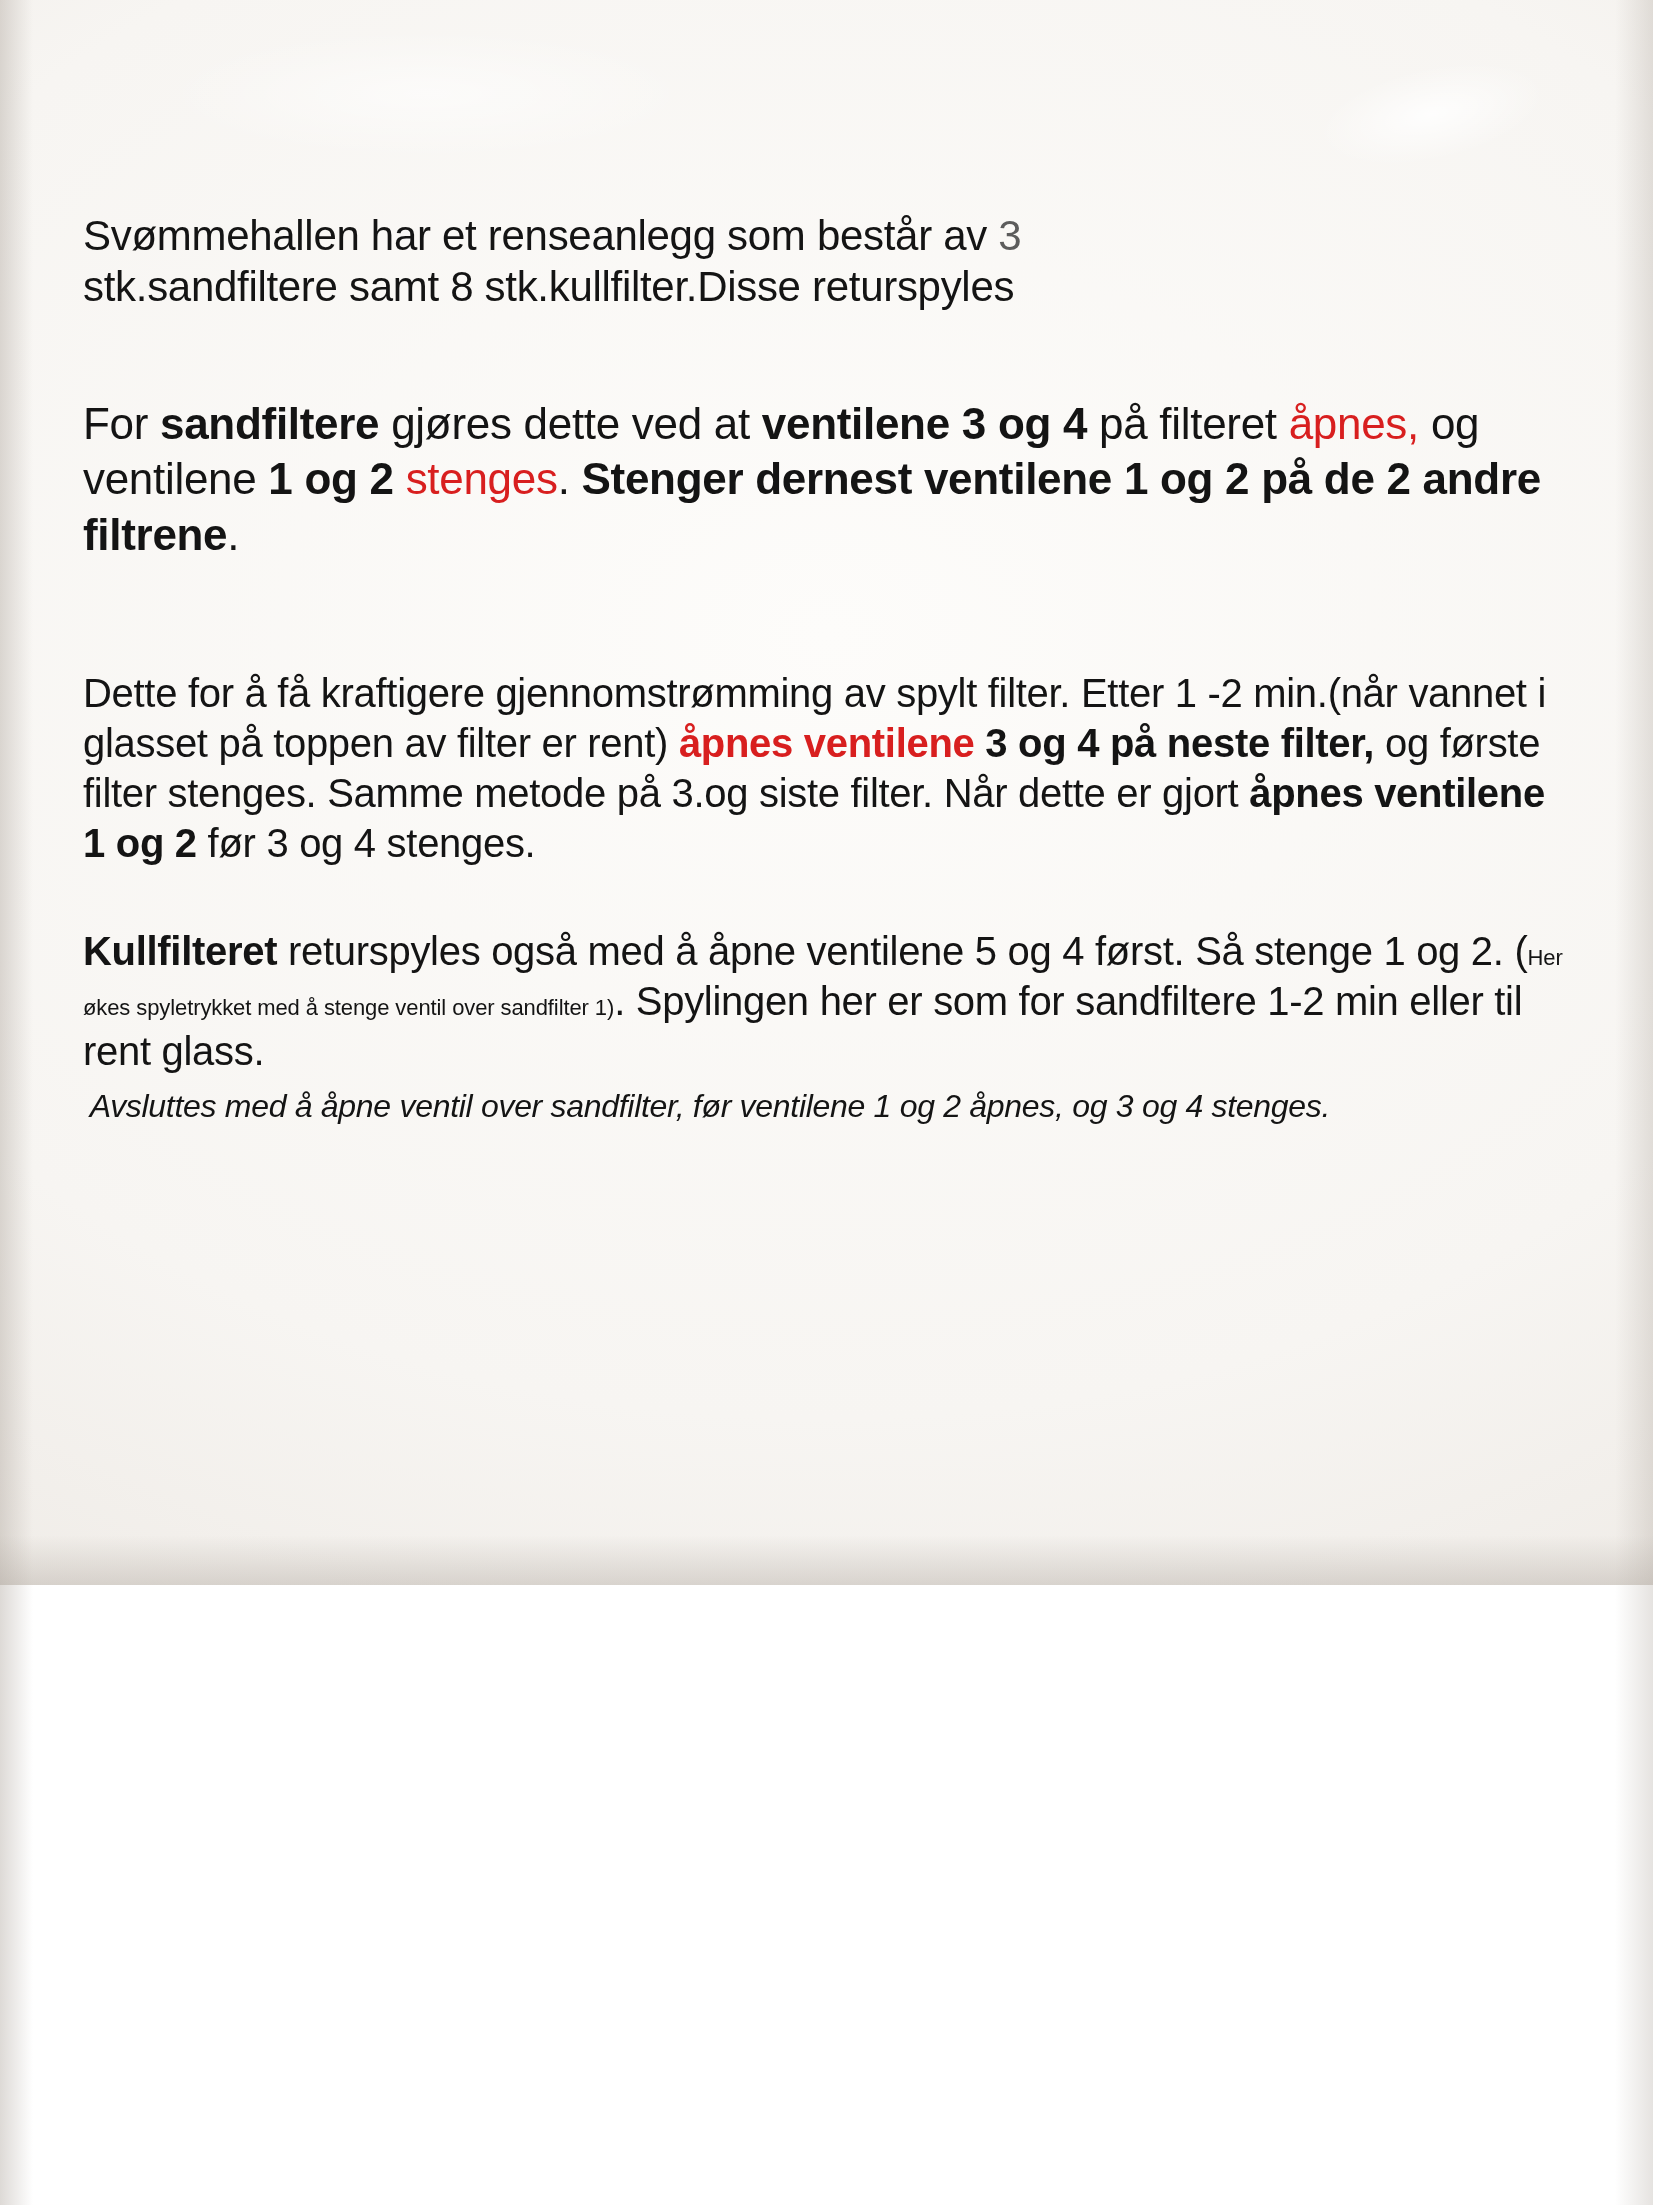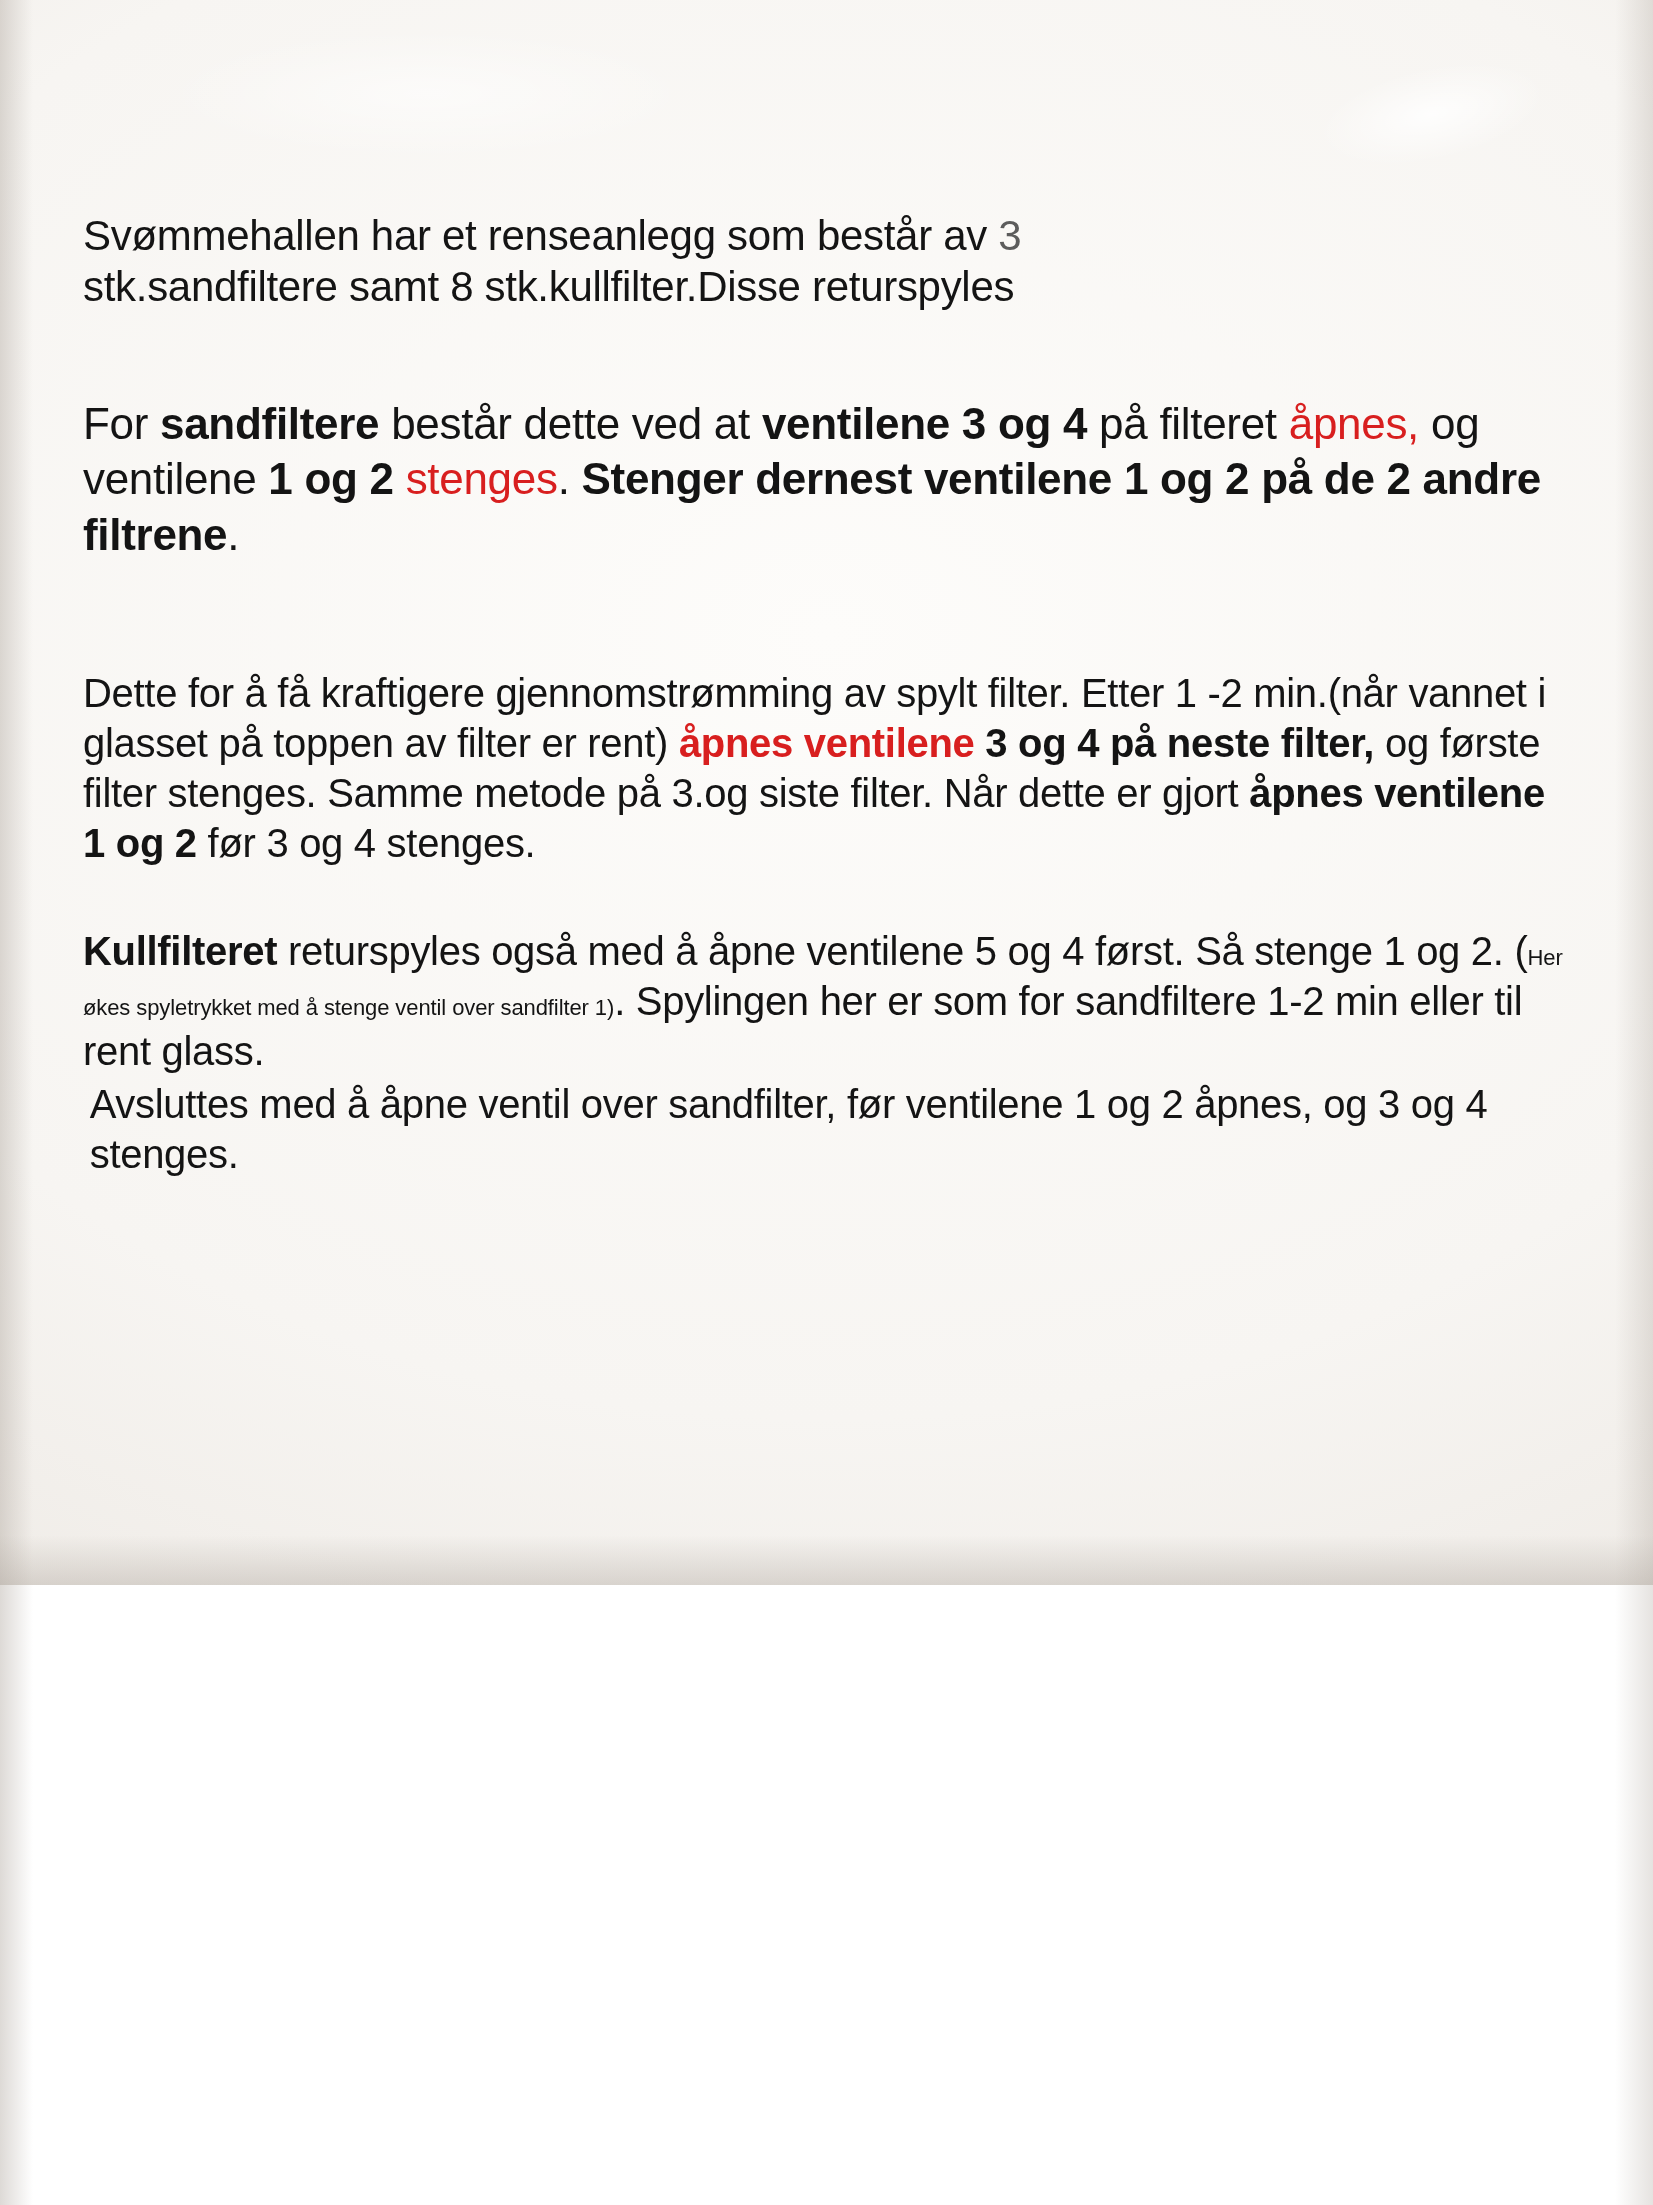--- a/index.html
+++ b/index.html
@@ -78,24 +78,25 @@
     font-size: 40px;
     line-height: 1.25;
     margin-top: 106px;
   }
   .para-kull {
     font-size: 40px;
     line-height: 1.25;
     margin-top: 58px;
   }
   .para-avslutt {
-    font-size: 40px;
+    font-size: 32px;
     line-height: 1.25;
-    margin-top: 3px;
+    margin-top: 10px;
     padding-left: 6.7px;
+    font-style: italic;
   }
   .para-ps {
     font-size: 40px;
     line-height: 1.25;
     margin-top: 3.3px;
     padding-left: 3.3px;
   }
 
   b, .b { font-weight: bold; }
   .red { color: #d81f1f; }
@@ -118,21 +119,21 @@
   <div class="glare edge-shadow-bottom"></div>
 
   <div class="doc-body">
 
     <p class="para para-intro">
       <span>Svømmehallen har et renseanlegg som består av </span><span class="fade">3</span><br>
       <span>stk.sandfiltere samt  8 stk.kullfilter.Disse returspyles</span><br>
     </p>
 
     <p class="para para-sand">
-      <span>For </span><b>sandfiltere</b><span> består dette ved at </span><b>ventilene 3 og 4</b><span> på filteret </span><span class="red">åpnes,</span><span> og ventilene </span><b>1 og 2</b><span> </span><span class="red">stenges</span><span>. </span><b>Stenger dernest ventilene 1 og 2 på de 2 andre filtrene</b><span>.</span>
+      <span>For </span><b>sandfiltere</b><span> gjøres dette ved at </span><b>ventilene 3 og 4</b><span> på filteret </span><span class="red">åpnes,</span><span> og ventilene </span><b>1 og 2</b><span> </span><span class="red">stenges</span><span>. </span><b>Stenger dernest ventilene 1 og 2 på de 2 andre filtrene</b><span>.</span>
     </p>
 
     <p class="para para-dette">
       <span>Dette for å få kraftigere gjennomstrømming av spylt filter. Etter 1 -2 min.(når  vannet i glasset på toppen av filter er rent) </span><span class="red-b">åpnes ventilene</span><span> </span><b>3 og 4 på neste filter,</b><span> og første filter stenges. Samme metode på 3.og siste filter. Når dette er gjort </span><b>åpnes ventilene 1 og 2</b><span> før 3 og 4 stenges.</span>
     </p>
 
     <p class="para para-kull">
       <b>Kullfilteret</b><span> returspyles også med å åpne ventilene 5 og 4 først. Så stenge 1 og 2. (</span><span class="small-note">Her økes spyletrykket med å  stenge ventil  over sandfilter 1)</span><span>. Spylingen her er som for sandfiltere 1-2 min eller til rent glass.</span>
     </p>
 

